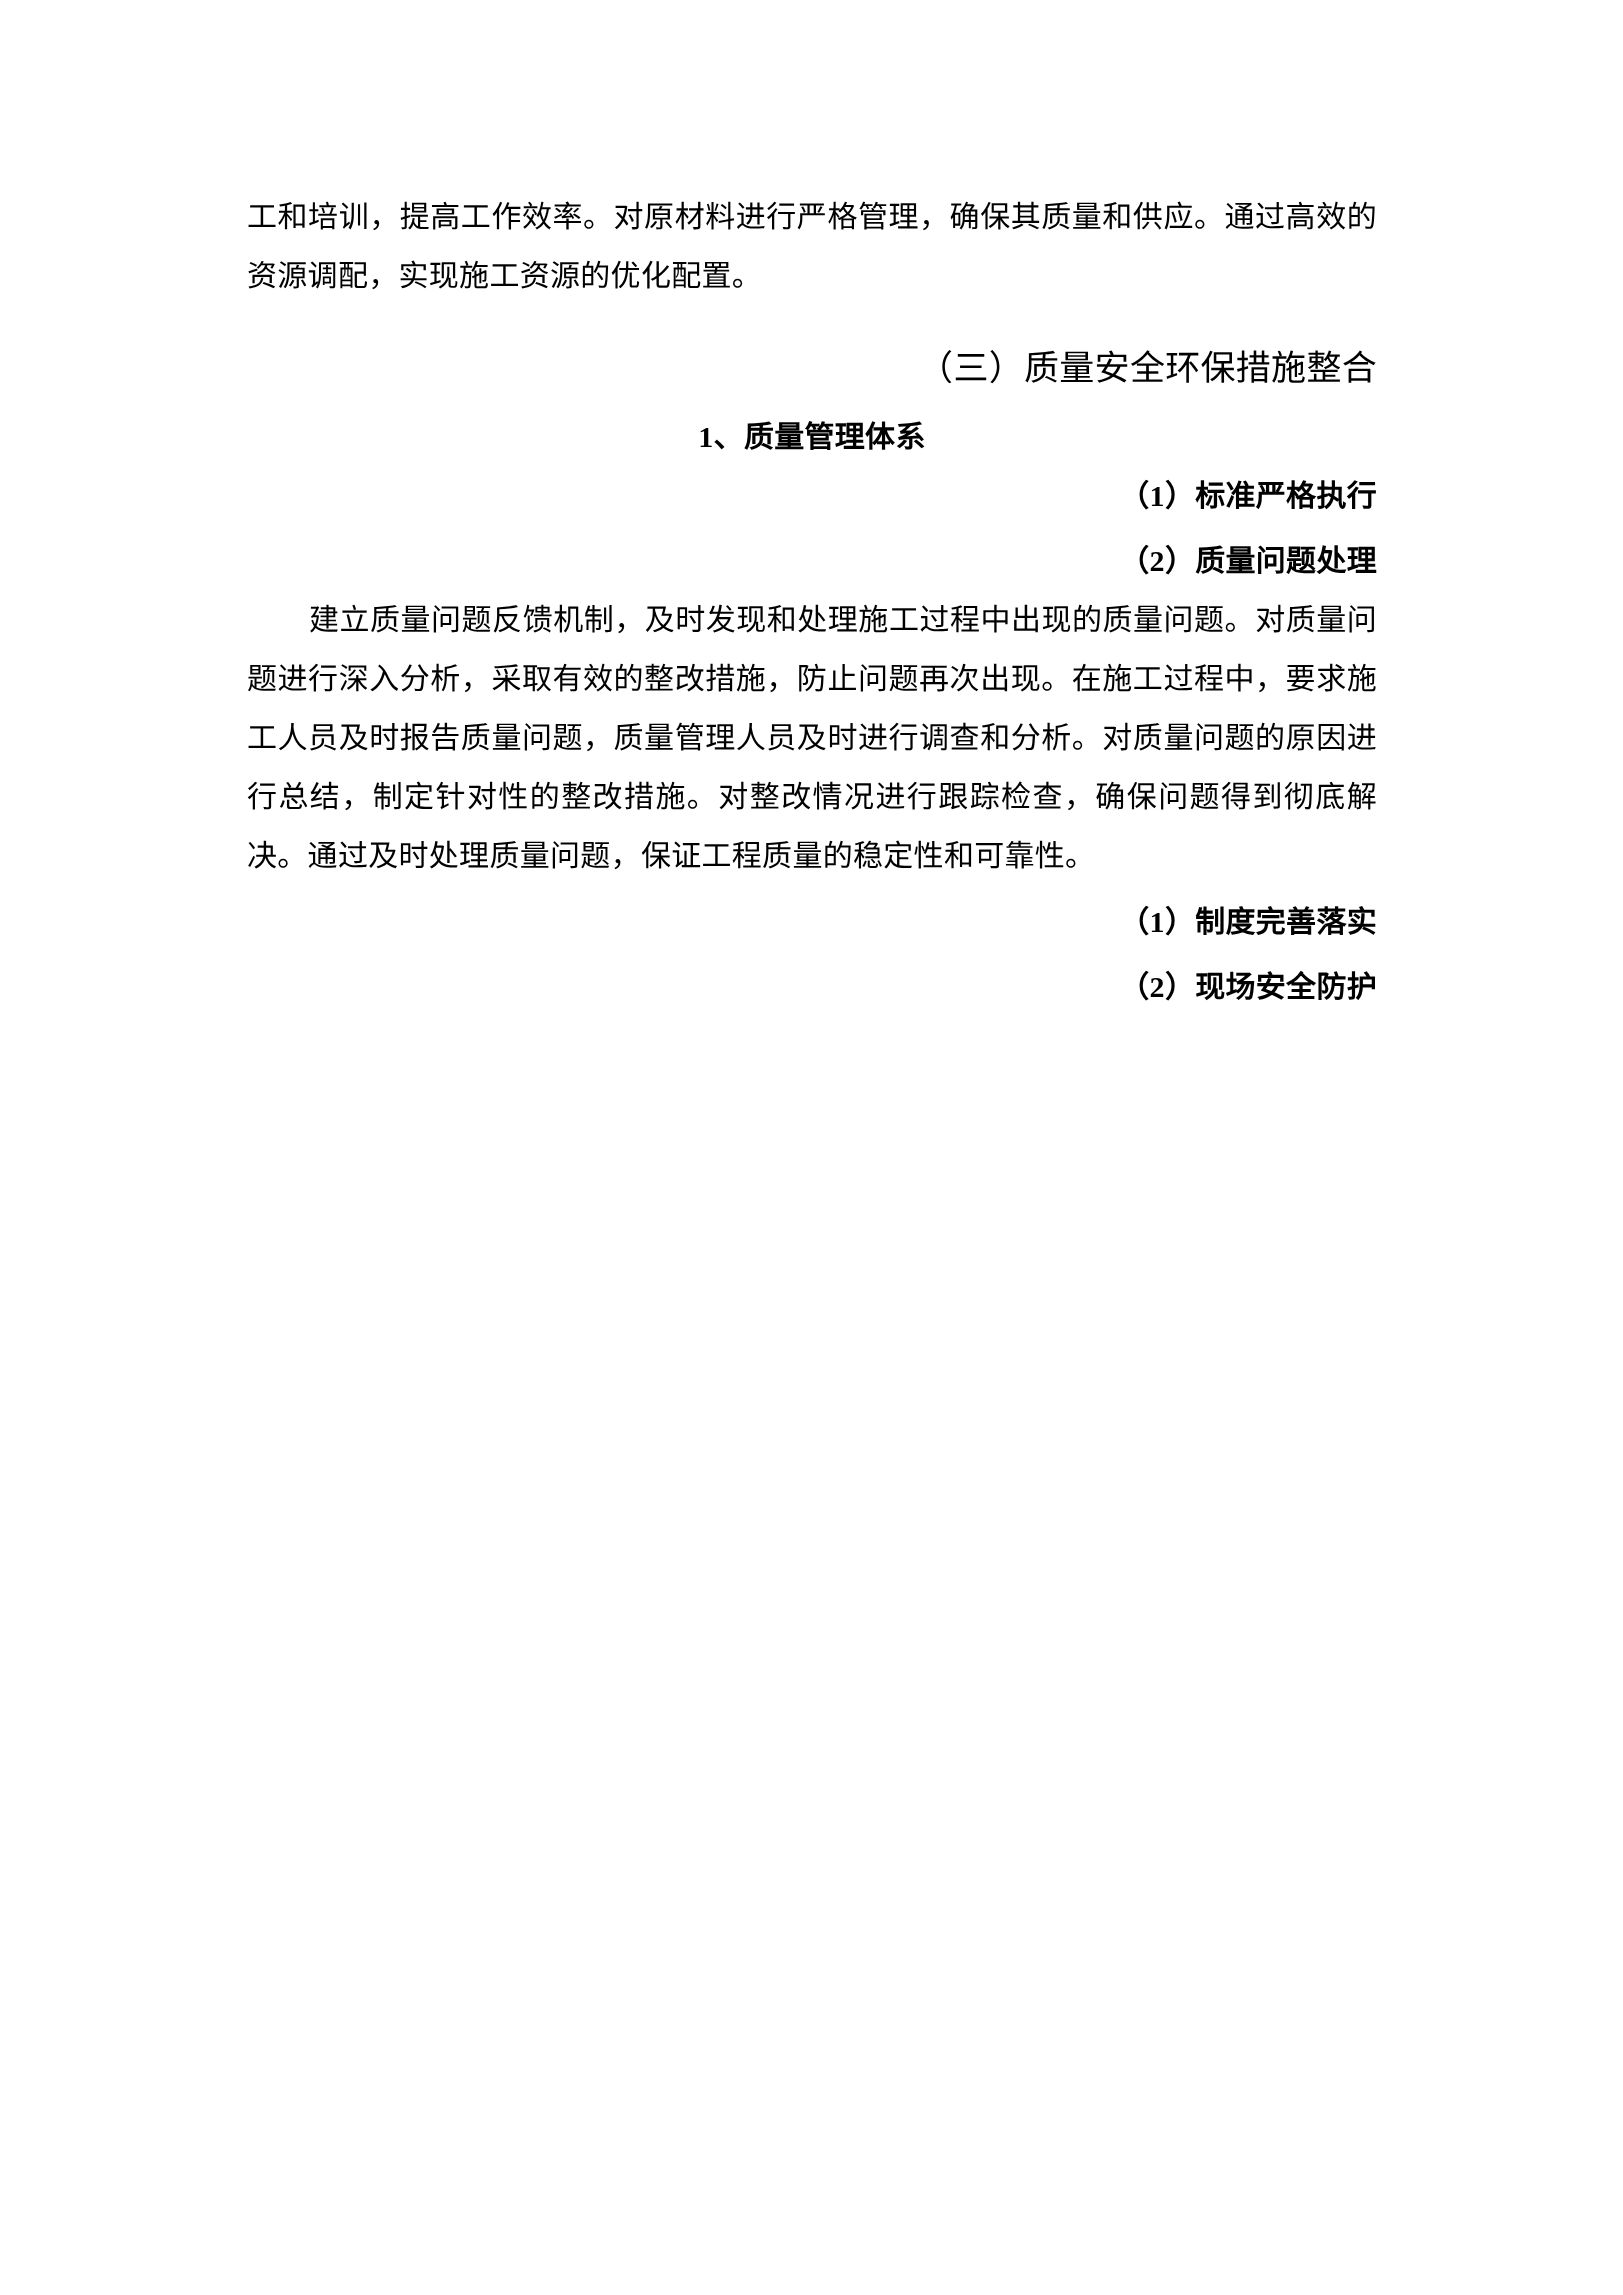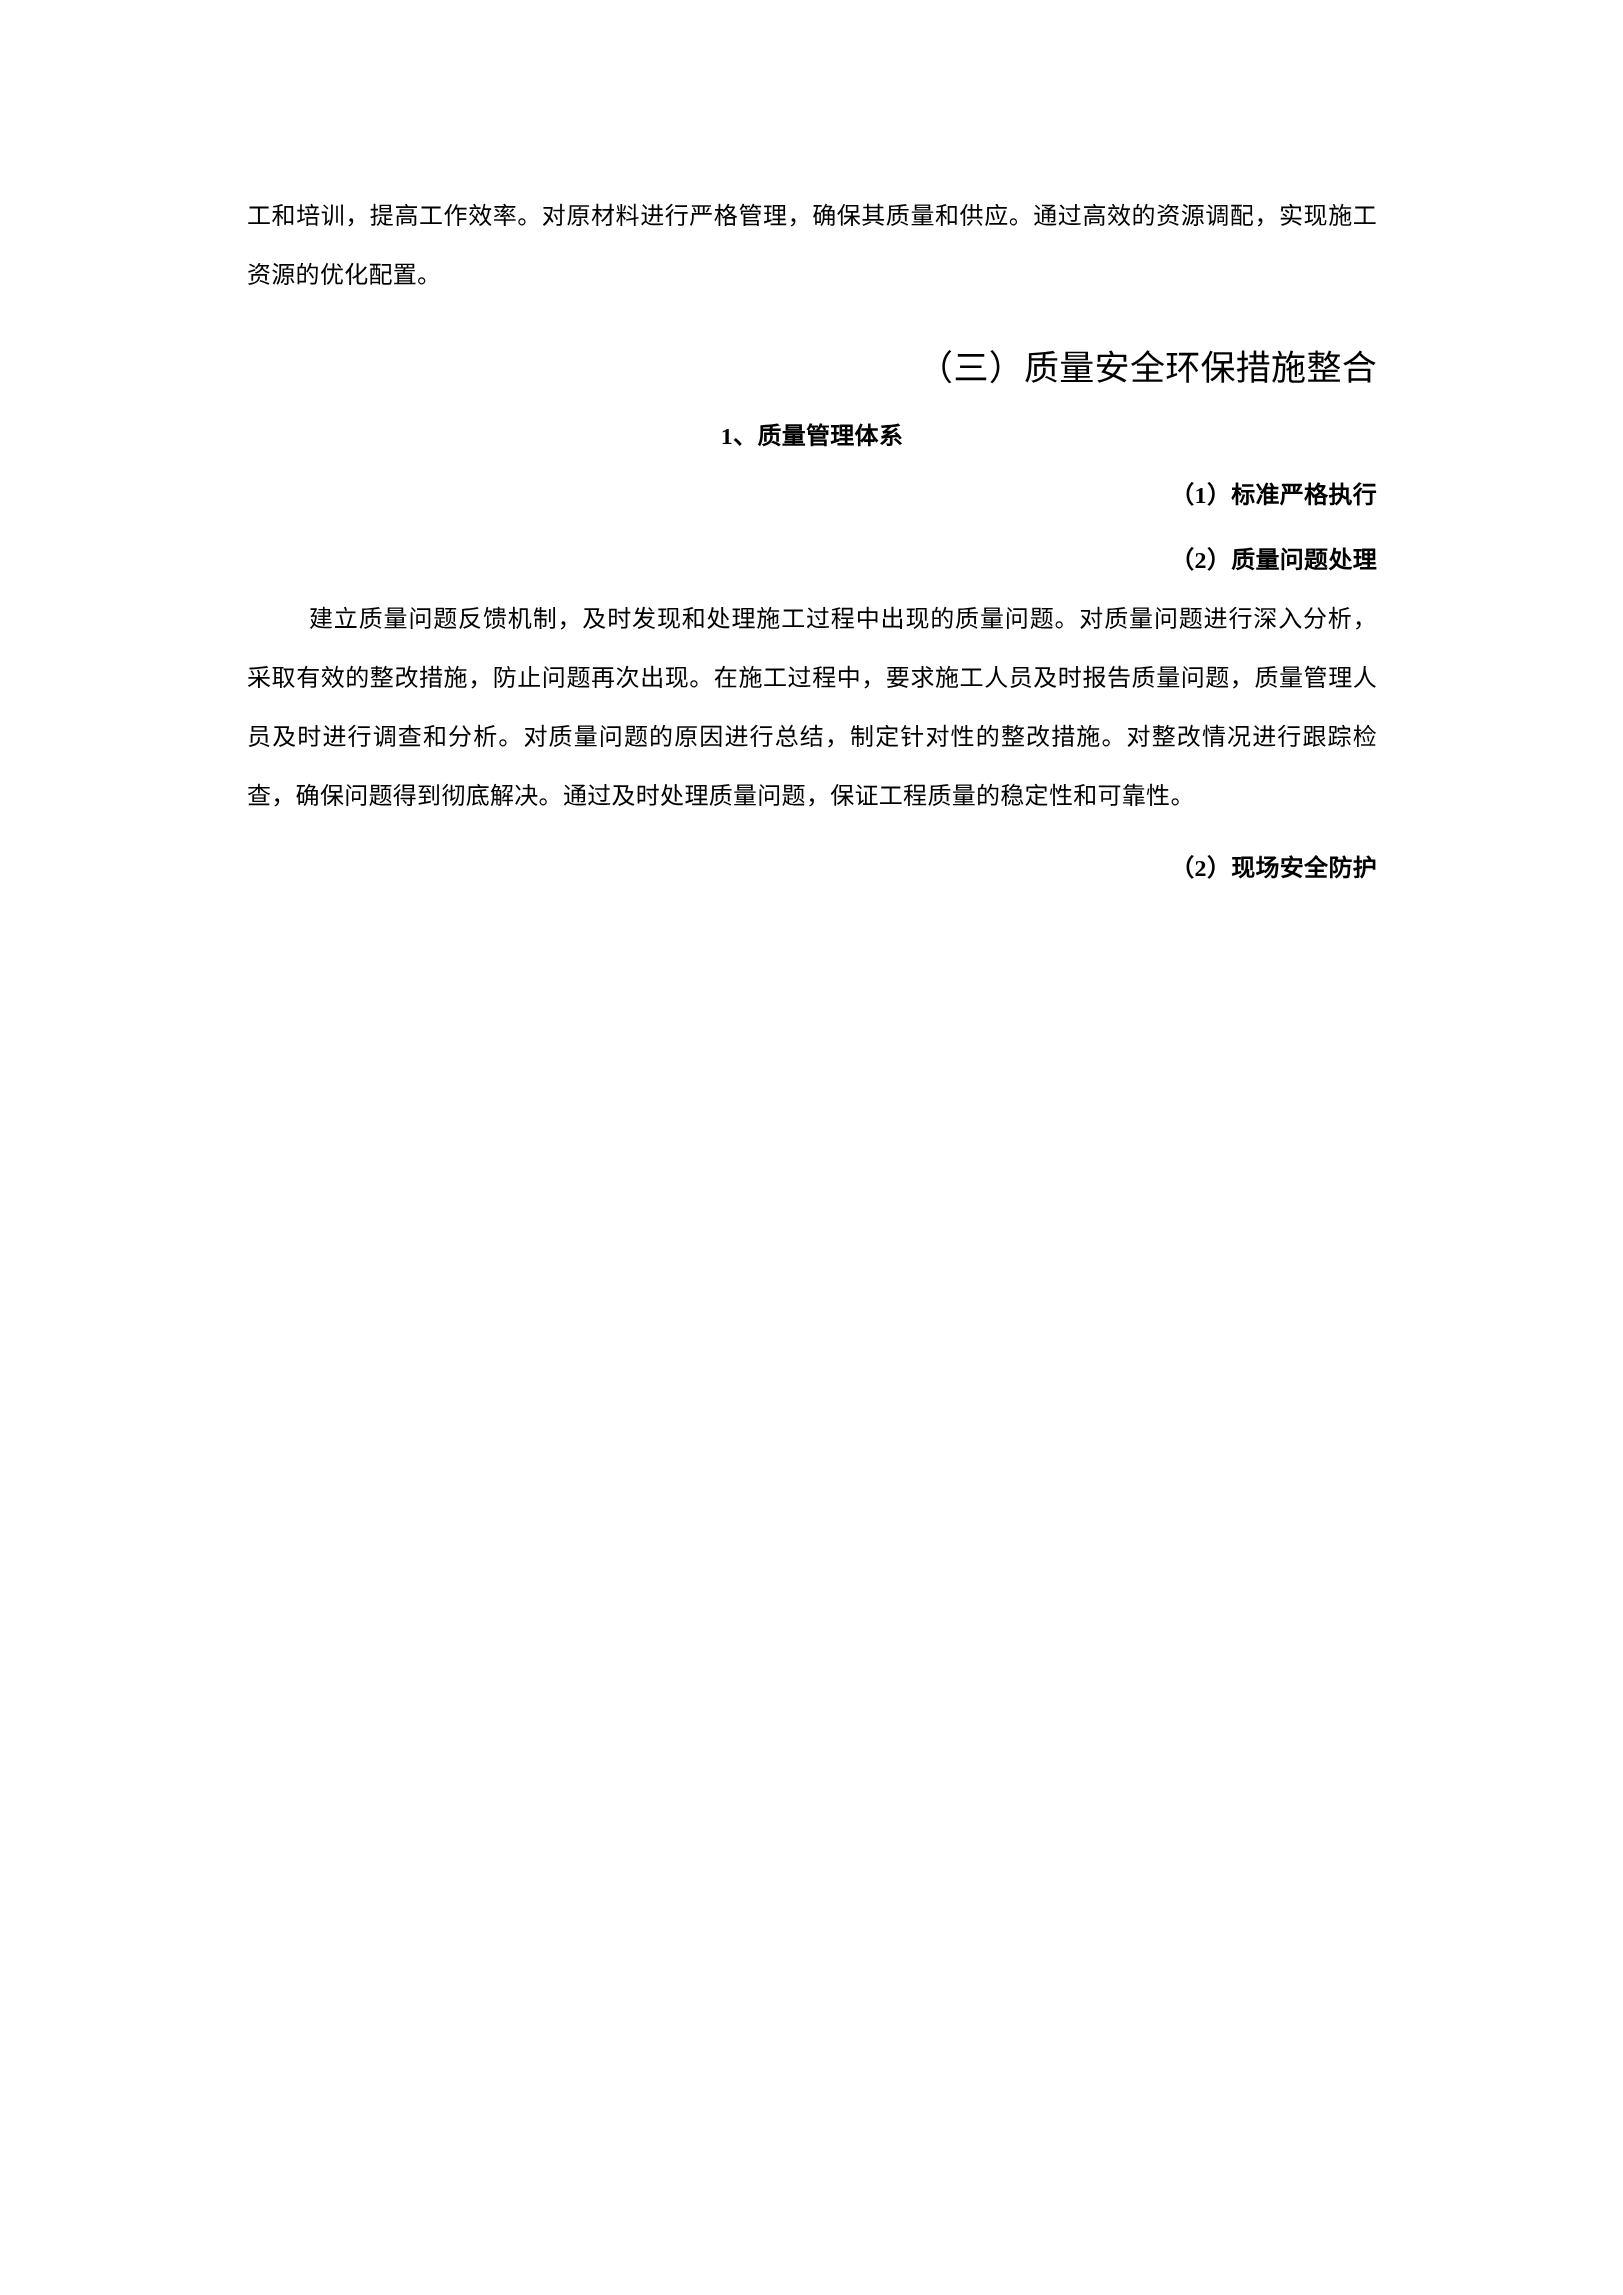--- a/index.html
+++ b/index.html
@@ -30,21 +30,21 @@
     top: 187px;
     width: 1130px;
   }
 
   
   .line,
   .para,
   .heading,
   .subhead,
   .itemhead {
-    font-size: 24px;
+    font-size: 30px;
     line-height: 59px;
     letter-spacing: 0.3px;
     text-align: justify;
     text-justify: inter-ideograph;
     margin: 0;
     white-space: normal;
     word-break: break-all;
   }
 
   
@@ -109,20 +109,21 @@
 
     <div class="gap-sm"></div>
 
     <h4 class="itemhead">（2）质量问题处理</h4>
 
     <p class="para indent">建立质量问题反馈机制，及时发现和处理施工过程中出现的质量问题。对质量问题进行深入分析，采取有效的整改措施，防止问题再次出现。在施工过程中，要求施工人员及时报告质量问题，质量管理人员及时进行调查和分析。对质量问题的原因进行总结，制定针对性的整改措施。对整改情况进行跟踪检查，确保问题得到彻底解决。通过及时处理质量问题，保证工程质量的稳定性和可靠性。</p>
 
     <div class="gap-sm"></div>
 
 
+    <h4 class="itemhead">（1）制度完善落实</h4>
 
 
     <div class="gap-sm"></div>
 
     <h4 class="itemhead">（2）现场安全防护</h4>
 
   </div>
 
 </div>
 

